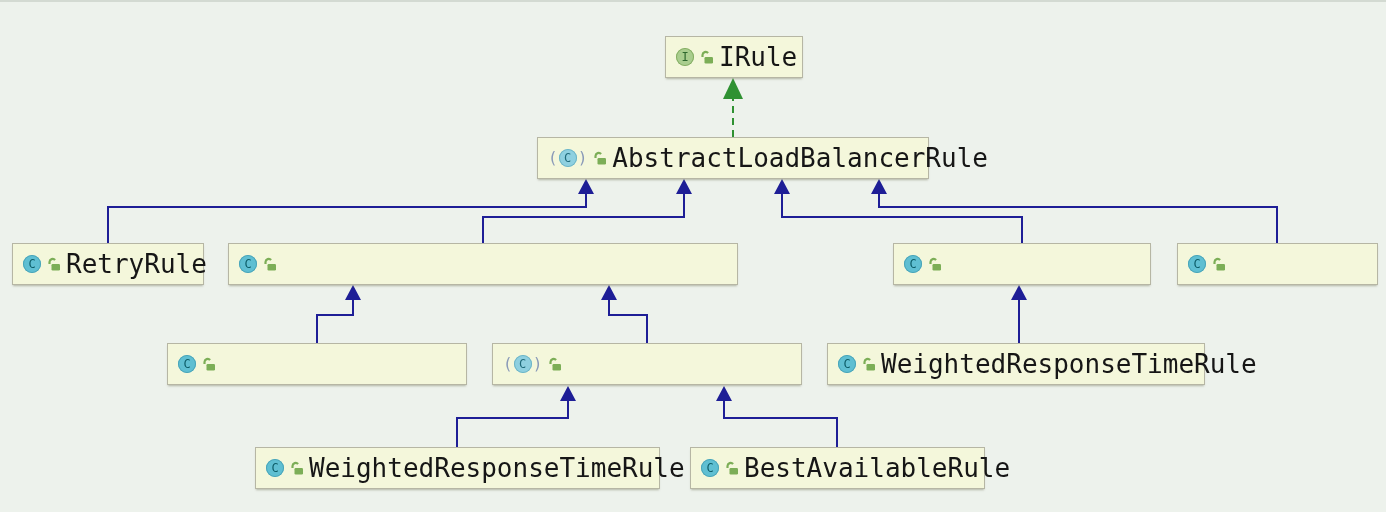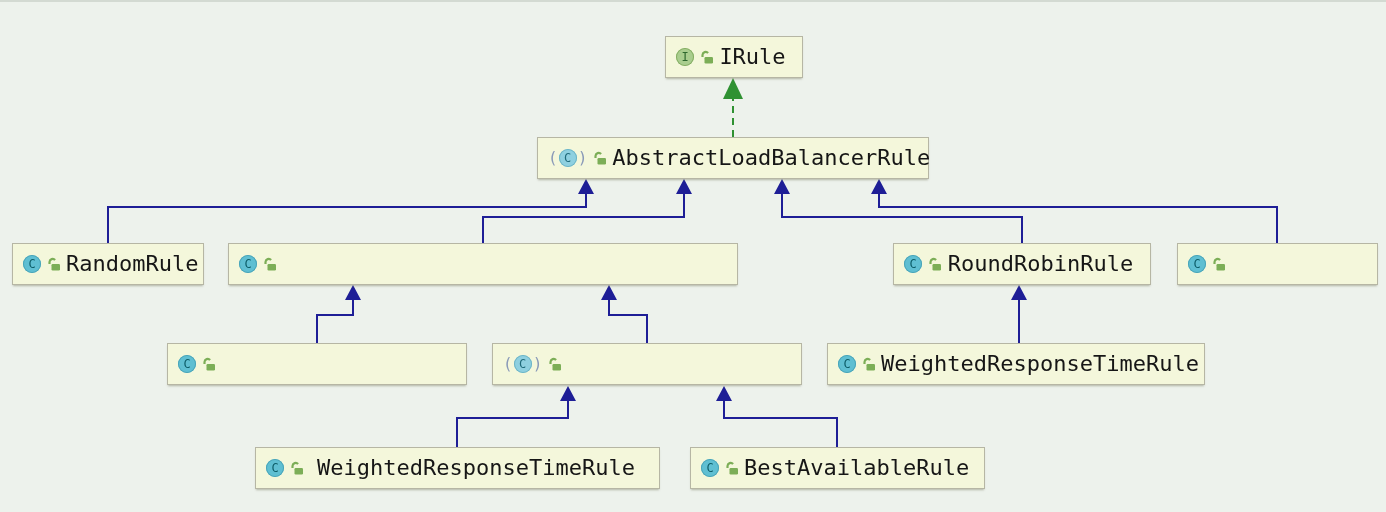--- a/index.html
+++ b/index.html
@@ -12,21 +12,21 @@
     background:#d3dad2;}
   .edges{position:absolute;top:0;left:0;}
   .node{
     position:absolute;height:42px;box-sizing:border-box;
     background:#f4f7db;border:1px solid #b6b6a4;
     box-shadow:0 2px 2px -1px rgba(125,130,105,.55);
     display:flex;align-items:center;padding:0 12px 0 10px;
   }
   .icons{display:flex;align-items:center;gap:6px;flex:0 0 auto;}
   .node-label{
-    flex:1;text-align:center;font-size:22px;color:#161616;
+    flex:1;font-size:26px;color:#161616;
     white-space:nowrap;line-height:1;padding:0 4px;
   }
   .circle{
     width:18px;height:18px;border-radius:50%;
     display:flex;align-items:center;justify-content:center;
     font-size:12px;line-height:1;
   }
   .circle i{font-style:normal;}
   .circle.class-c{background:#5fbfd2;box-shadow:inset 0 0 0 1px #49a4b8;color:#0d5d68;}
   .circle.iface{background:#a9cd8e;box-shadow:inset 0 0 0 1px #84ad62;color:#2e682e;}
@@ -124,21 +124,21 @@
 <div class="node" style="left:12px;top:243px;width:192px">
   <span class="icons">
     <span class="circle class-c">
         <i>C</i>
       </span>
     <svg class="lock" width="15" height="15" viewBox="0 0 15 15">
         <path d="M2.5 7 V5 a3.2 3.2 0 0 1 5.6-2" fill="none" stroke="#7cae57" stroke-width="2.2"></path>
         <rect x="4.5" y="7" width="8.5" height="6.5" rx="1.2" fill="#7cae57"></rect>
       </svg>
   </span>
-  <span class="node-label">RandomRule</span>
+  <span class="node-label">RetryRule</span>
 </div>
 
 <div class="node" style="left:228px;top:243px;width:510px">
   <span class="icons">
     <span class="circle class-c">
         <i>C</i>
       </span>
     <svg class="lock" width="15" height="15" viewBox="0 0 15 15">
         <path d="M2.5 7 V5 a3.2 3.2 0 0 1 5.6-2" fill="none" stroke="#7cae57" stroke-width="2.2"></path>
         <rect x="4.5" y="7" width="8.5" height="6.5" rx="1.2" fill="#7cae57"></rect>
@@ -149,21 +149,20 @@
 <div class="node" style="left:893px;top:243px;width:258px">
   <span class="icons">
     <span class="circle class-c">
         <i>C</i>
       </span>
     <svg class="lock" width="15" height="15" viewBox="0 0 15 15">
         <path d="M2.5 7 V5 a3.2 3.2 0 0 1 5.6-2" fill="none" stroke="#7cae57" stroke-width="2.2"></path>
         <rect x="4.5" y="7" width="8.5" height="6.5" rx="1.2" fill="#7cae57"></rect>
       </svg>
   </span>
-  <span class="node-label">RoundRobinRule</span>
 </div>
 
 <div class="node" style="left:1177px;top:243px;width:201px">
   <span class="icons">
     <span class="circle class-c">
         <i>C</i>
       </span>
     <svg class="lock" width="15" height="15" viewBox="0 0 15 15">
         <path d="M2.5 7 V5 a3.2 3.2 0 0 1 5.6-2" fill="none" stroke="#7cae57" stroke-width="2.2"></path>
         <rect x="4.5" y="7" width="8.5" height="6.5" rx="1.2" fill="#7cae57"></rect>

